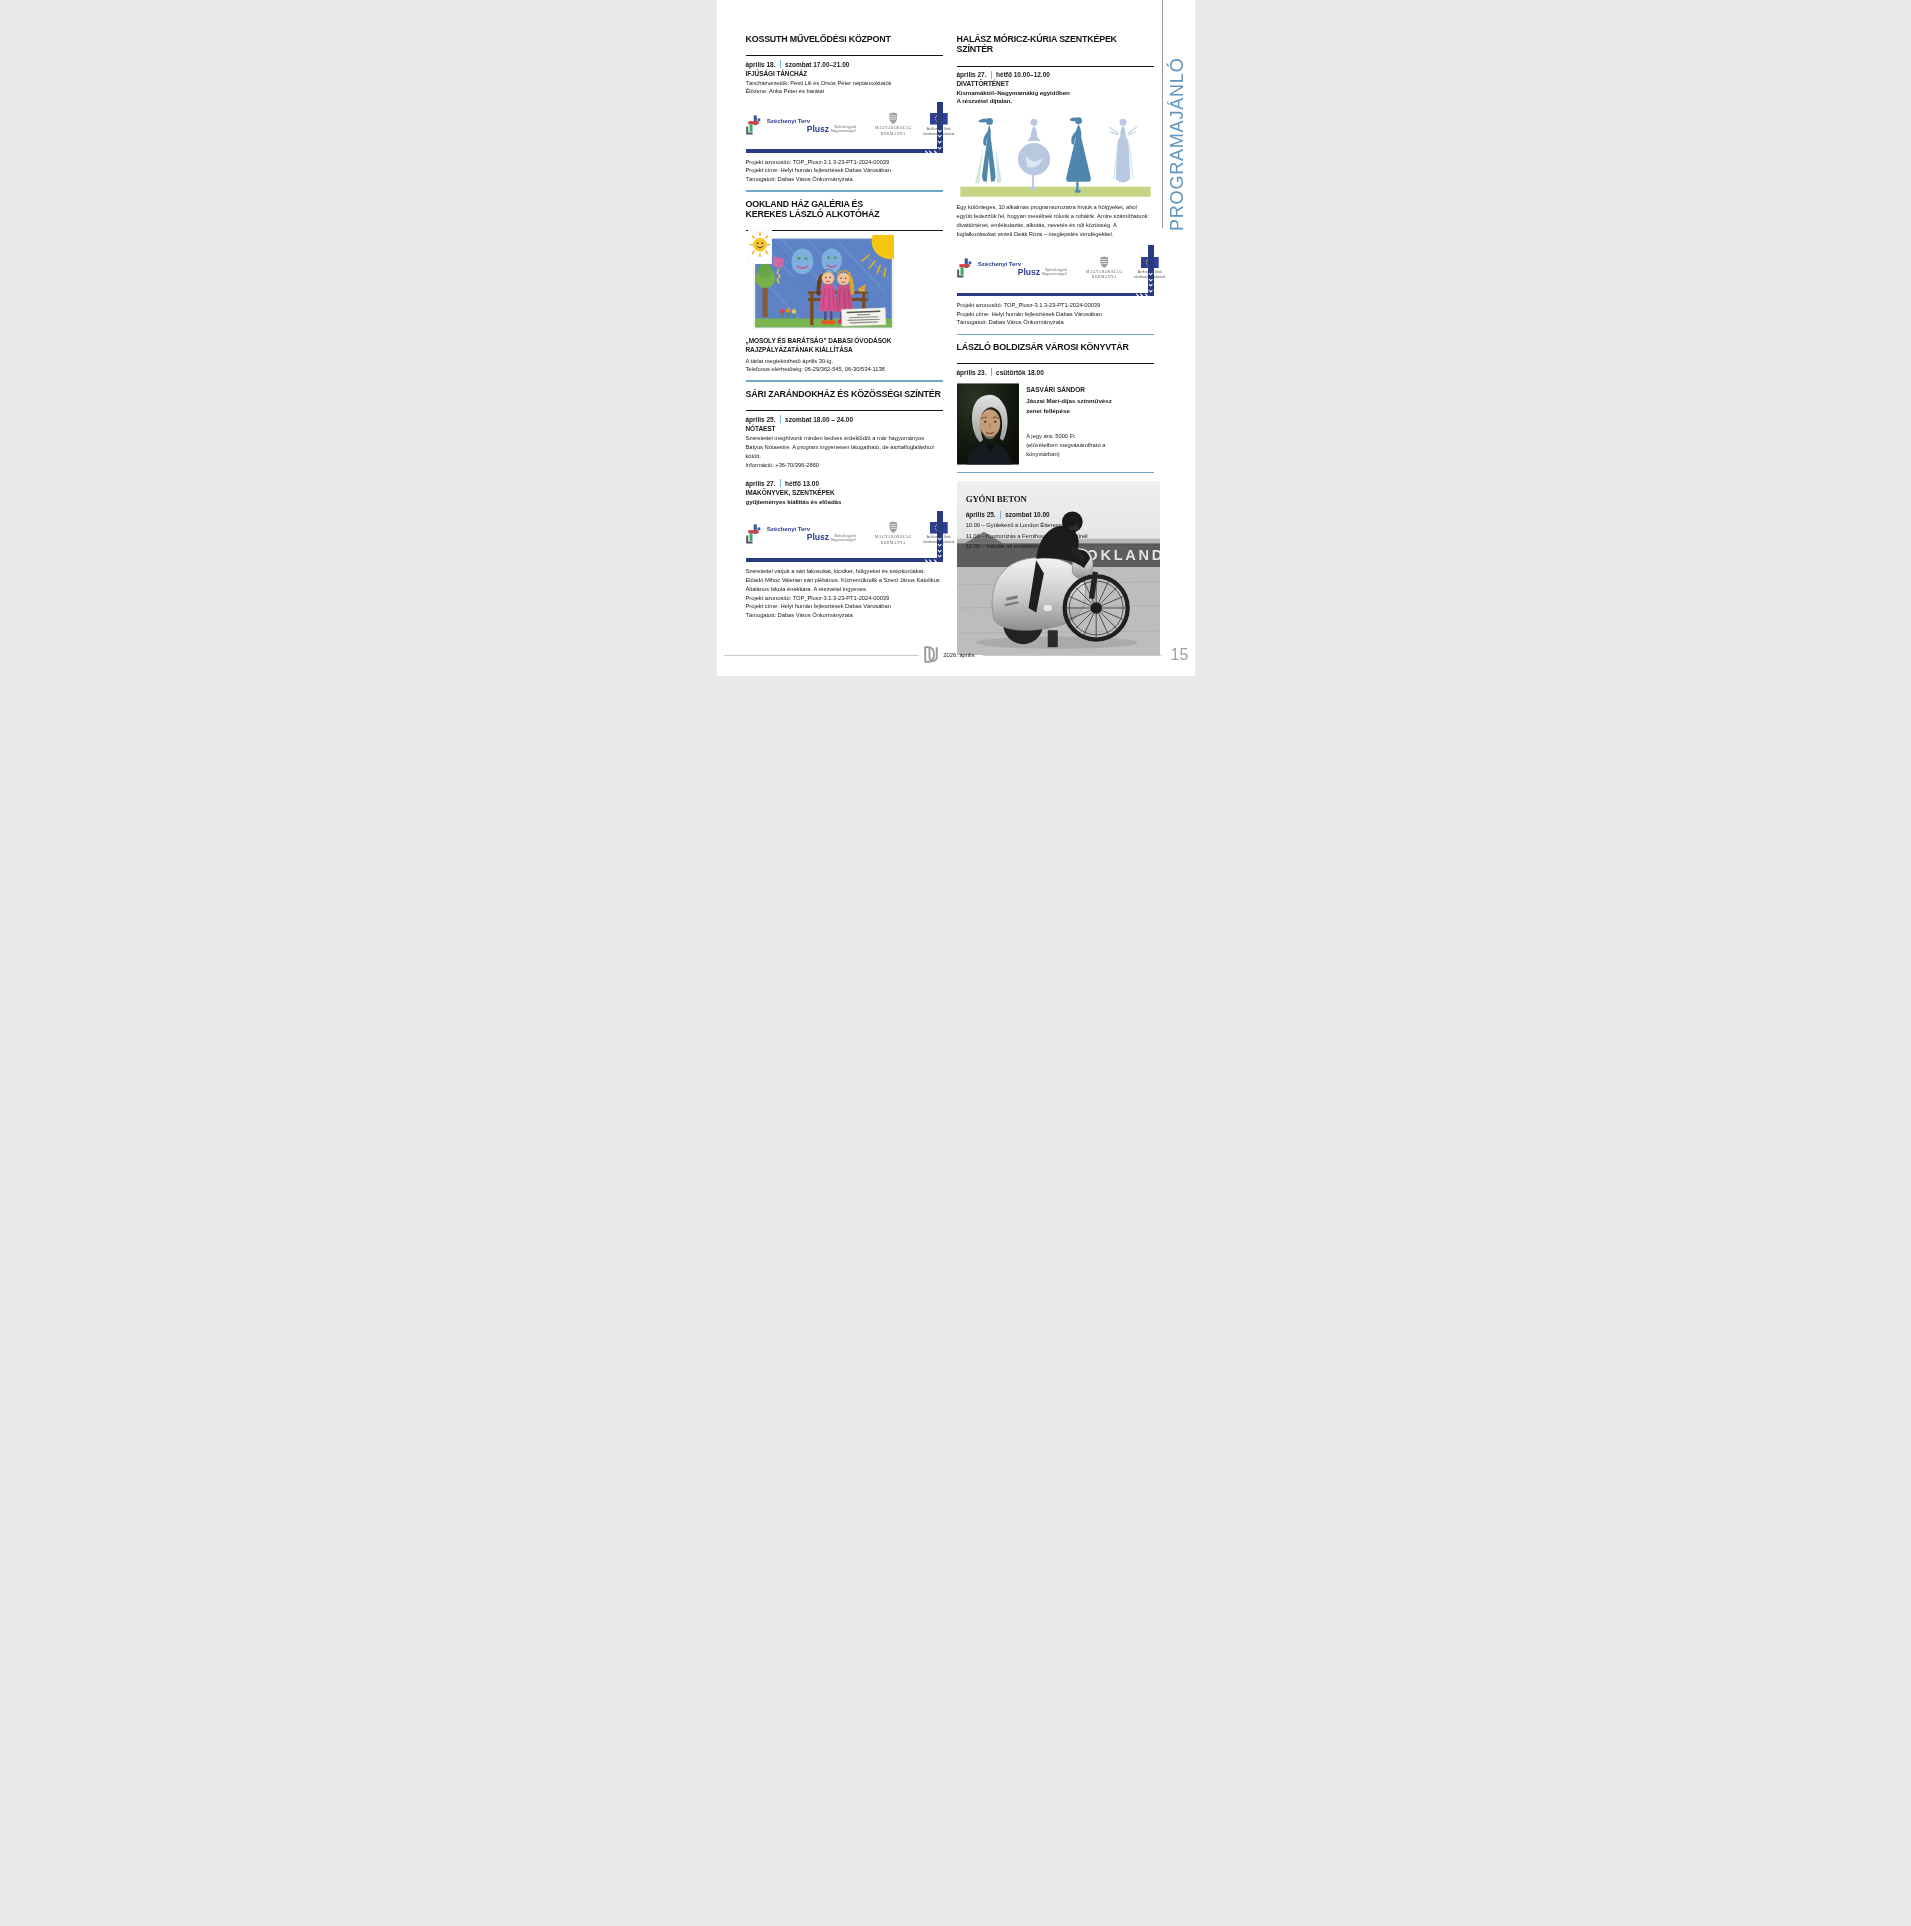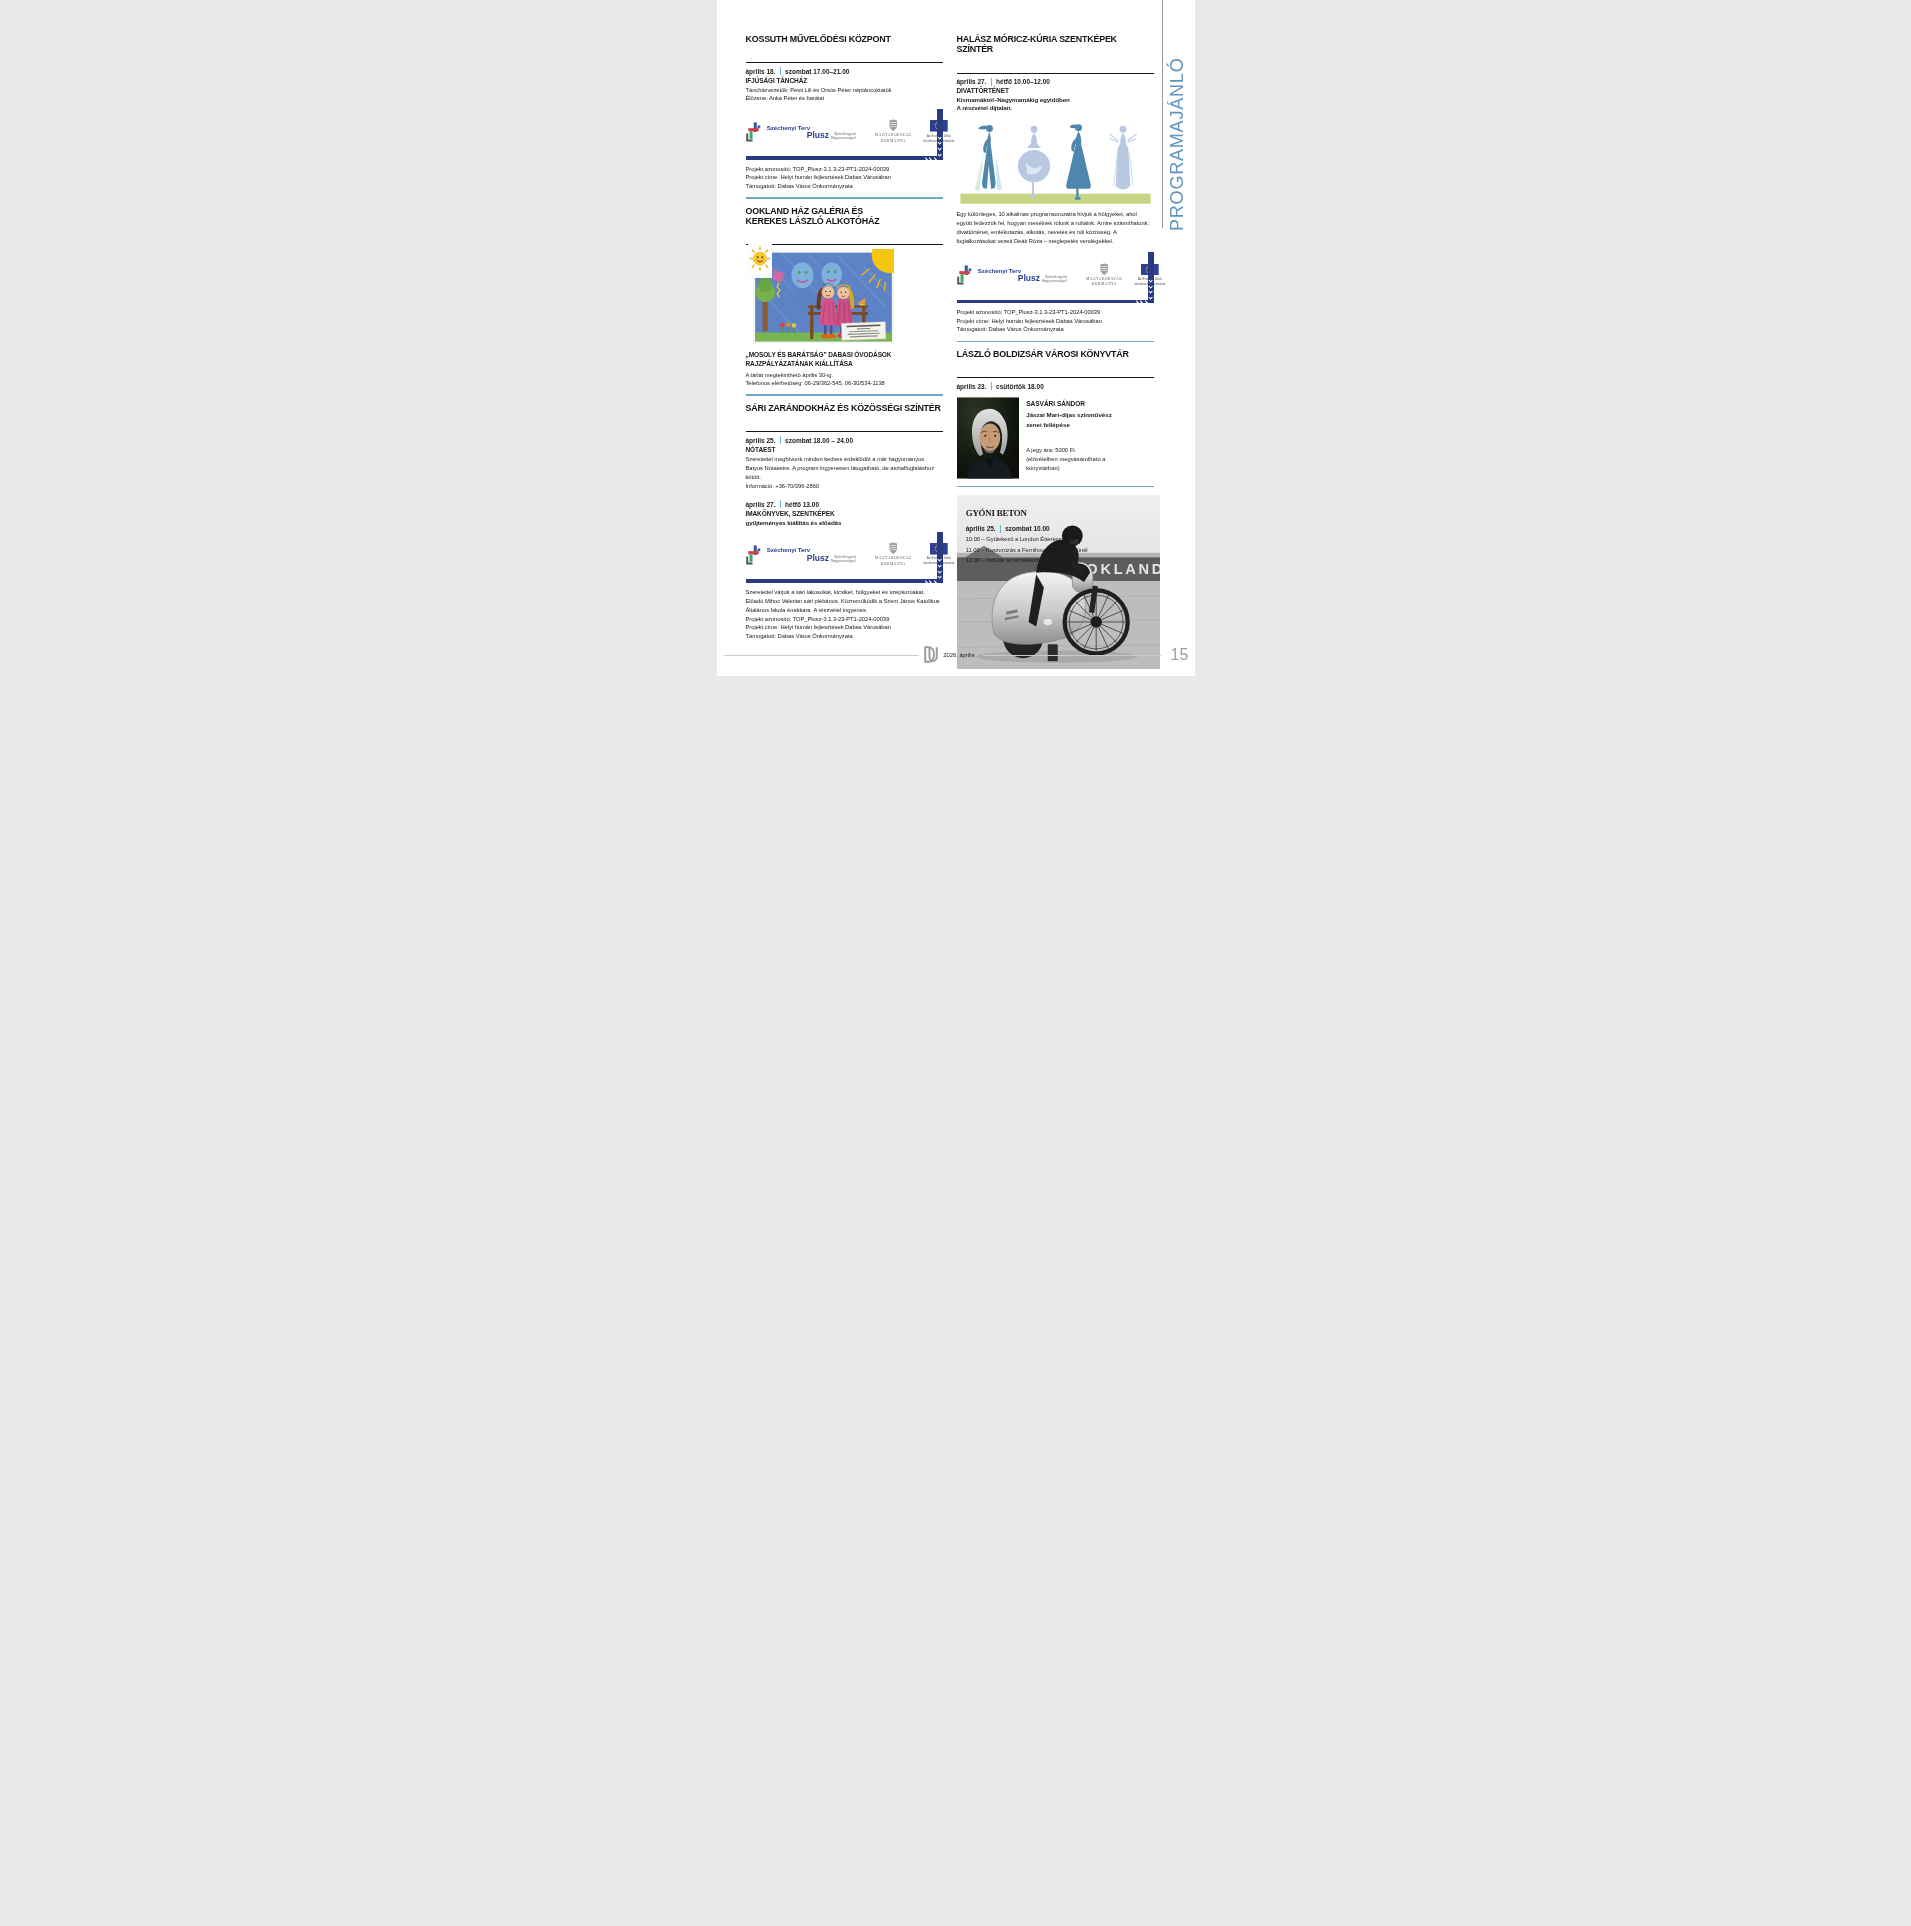--- a/index.html
+++ b/index.html
@@ -2,34 +2,34 @@
 <html style="font-size:6.2px"><head>
 <meta charset="utf-8">
 <style>
   html,body{margin:0;padding:0;background:#e9e9e9;}
   .page{position:relative;width:478px;height:676px;margin:0 auto;background:#ffffff;
         font-family:"Liberation Sans",sans-serif;color:#1b1b1b;overflow:hidden;}
   .columns{position:absolute;left:29px;top:34px;width:408px;display:flex;gap:14px;}
   .col{width:197px;flex:0 0 197px;}
 
   h2.venue{font-size:8.9px;line-height:1.16;font-weight:700;letter-spacing:-0.2px;color:#121212;
-           border-bottom:1.5px solid #161616;padding-bottom:18px;margin:0 0 3.9px 0;}
+           border-bottom:1.5px solid #161616;padding-bottom:11px;margin:0 0 3.9px 0;}
   .daterow{display:flex;align-items:center;font-size:6.5px;font-weight:700;margin:3.1px 0 1.9px 0;}
   .datebar{width:1.2px;height:8px;background:#79b4d6;margin:0 4.2px;flex:0 0 1.2px;}
   .event{font-size:6.5px;font-weight:700;margin:1.2px 0 1.5px 0;letter-spacing:-0.1px;}
   .plain{font-size:5.8px;line-height:1.5;letter-spacing:-0.04px;}
   .para{font-size:5.8px;line-height:1.56;letter-spacing:-0.04px;margin:1.5px 0 0 0;}
   .divider{height:1.2px;background:#6fa8c9;margin:6.5px 0 7.3px 0;}
 
   
   .banner{position:relative;height:51px;margin:5.8px 0 5px 0;background:#fff;}
   .b-main{position:absolute;left:0.8px;top:1.5px;right:10px;bottom:6.2px;display:flex;align-items:center;}
   .b-logoblk{display:flex;align-items:center;gap:3.5px;}
   .b-brand1{font-size:6.2px;font-weight:700;color:#2a3f8f;letter-spacing:-0.1px;}
-  .b-row2{display:flex;align-items:center;gap:2px;padding-left:40px;}
+  .b-row2{display:flex;align-items:flex-end;gap:2px;padding-left:40px;}
   .b-brand2{font-size:8.5px;font-weight:700;color:#2a3f8f;line-height:1;}
   .b-tag{font-size:3.1px;color:#8d929c;font-weight:700;line-height:1.35;padding-top:1.2px;text-align:right;}
   .b-div{width:0.4px;height:28.5px;background:#98a9c6;margin:0 9.2px 0 10px;}
   .b-gov{text-align:center;}
   .b-gov1{font-family:"Liberation Serif",serif;font-size:3.7px;letter-spacing:0.5px;color:#5c5c5c;line-height:1.5;}
   .b-eu{text-align:center;margin-left:11.6px;}
   .b-eu1{font-size:3.3px;color:#4f4f4f;line-height:1.5;}
   .euflag{width:17.7px;height:11.6px;margin:0 auto 1.9px auto;display:block;}
   .b-side{position:absolute;right:0;top:0;width:5.4px;height:51px;background:#2a3a80;
           display:flex;flex-direction:column;justify-content:flex-end;align-items:center;padding-bottom:2.7px;box-sizing:border-box;}

